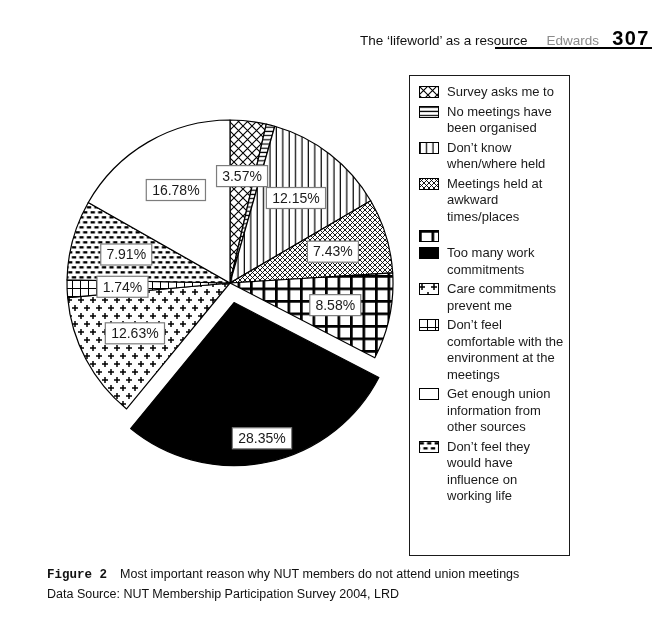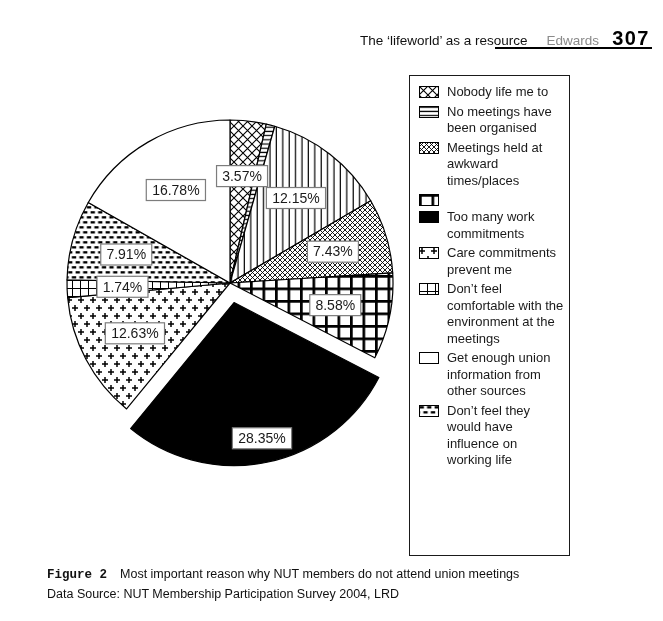--- a/index.html
+++ b/index.html
@@ -121,30 +121,36 @@
         </g>
       </g>
   </svg>
 
   <div class="legend">
     <div id="legend-items">
   <div class="legend-item">
     <svg width="20" height="12">
       <rect class="sw" x="0.5" y="0.5" width="19" height="11" stroke="#000" stroke-width="1" fill="url(#p-crosshatch-large)"></rect>
     </svg>
-    <span class="legend-label">Nobody life me to</span>
+    <span class="legend-label">Survey asks me to</span>
   </div>
 
   <div class="legend-item">
     <svg width="20" height="12">
       <rect class="sw" x="0.5" y="0.5" width="19" height="11" stroke="#000" stroke-width="1" fill="url(#p-horizontal-lines)"></rect>
     </svg>
     <span class="legend-label">No meetings have been organised</span>
   </div>
 
+  <div class="legend-item">
+    <svg width="20" height="12">
+      <rect class="sw" x="0.5" y="0.5" width="19" height="11" stroke="#000" stroke-width="1" fill="url(#p-vertical-lines)"></rect>
+    </svg>
+    <span class="legend-label">Don’t know when/where held</span>
+  </div>
 
   <div class="legend-item">
     <svg width="20" height="12">
       <rect class="sw" x="0.5" y="0.5" width="19" height="11" stroke="#000" stroke-width="1" fill="url(#p-crosshatch-fine)"></rect>
     </svg>
     <span class="legend-label">Meetings held at awkward times/places</span>
   </div>
 
   <div class="legend-item">
     <svg width="20" height="12">

